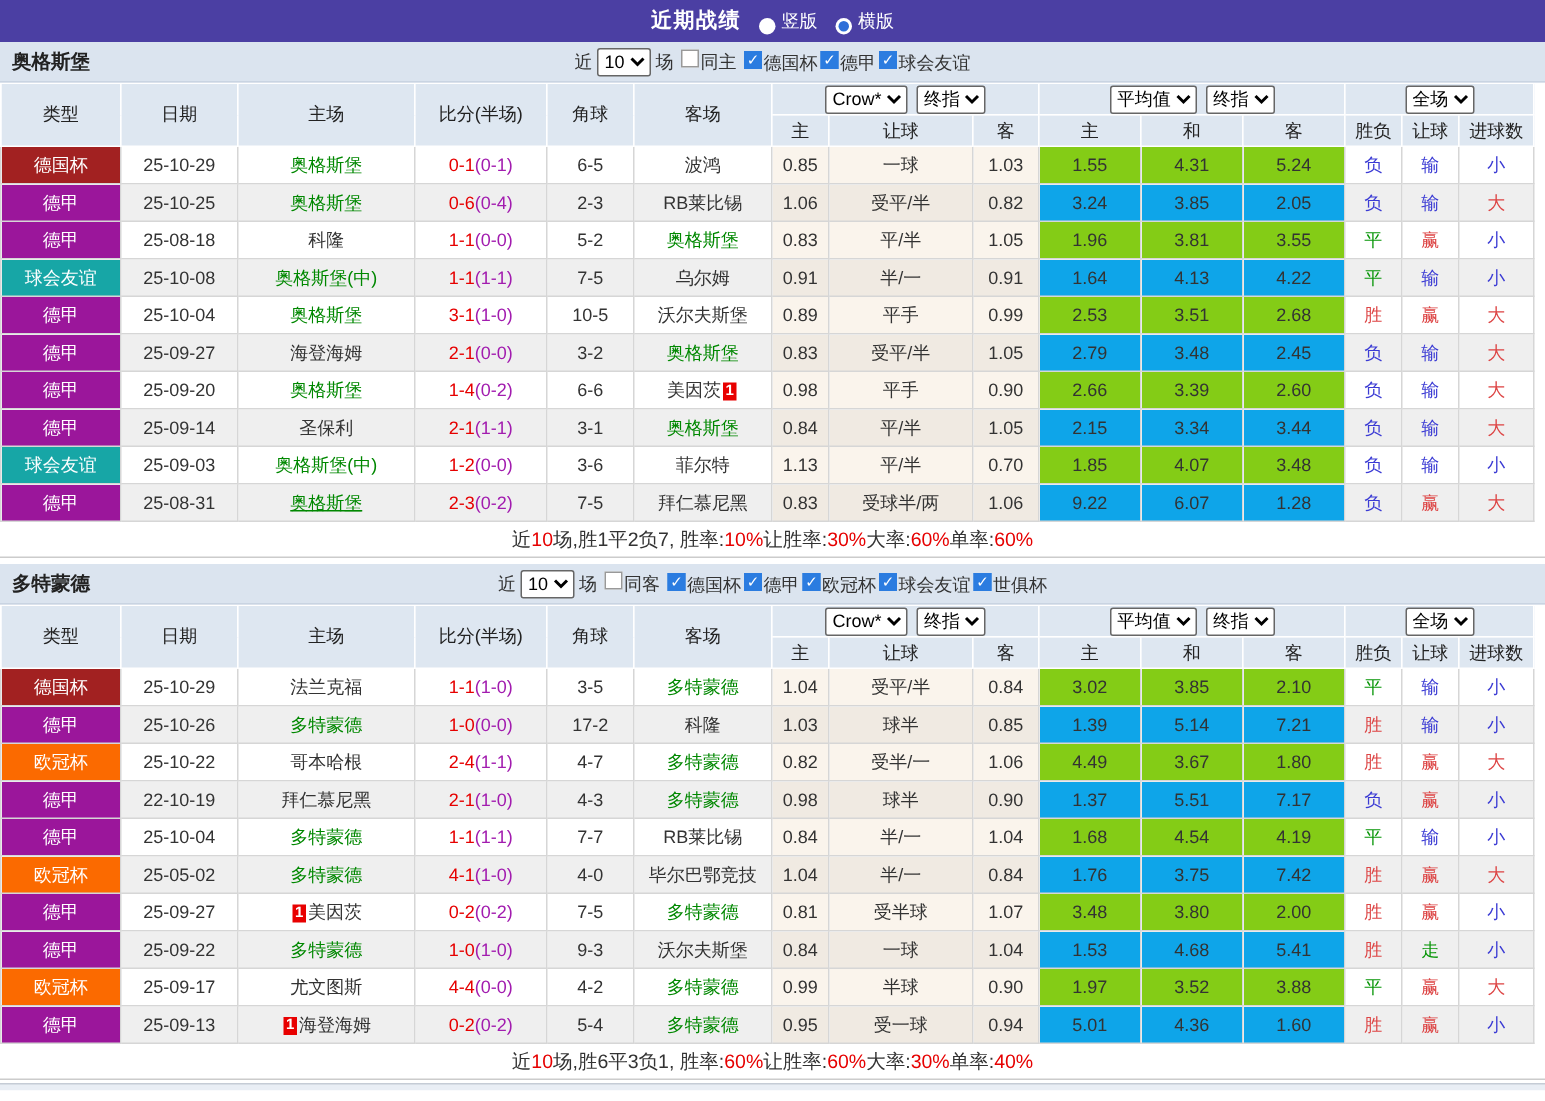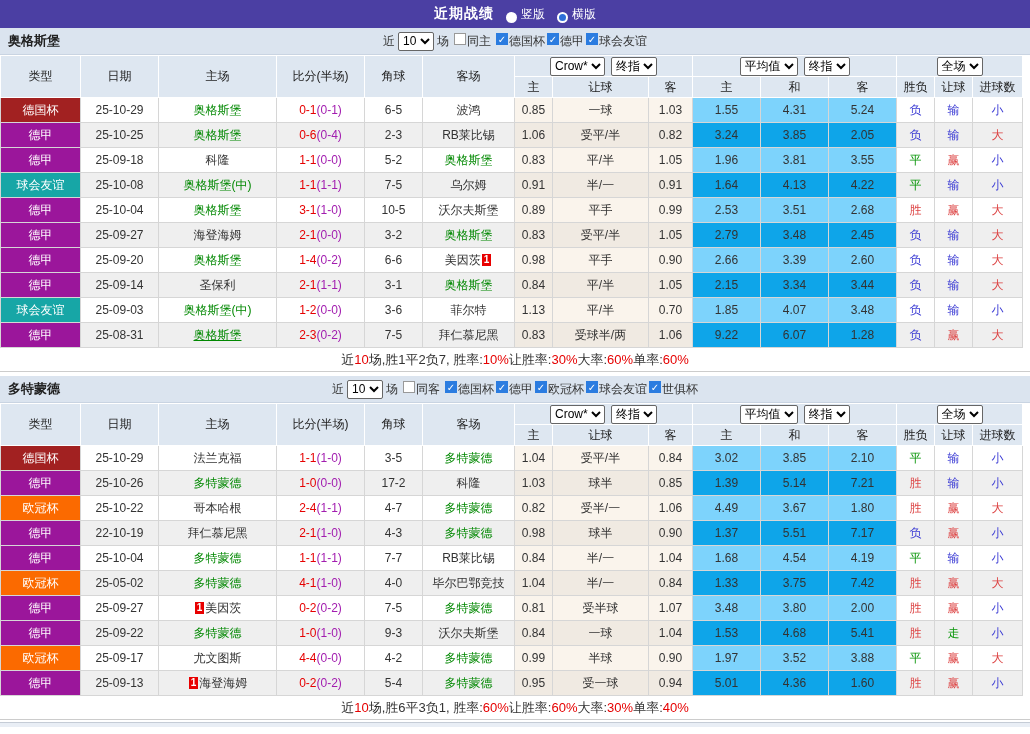--- a/index.html
+++ b/index.html
@@ -23,21 +23,21 @@
   .cb.on  { background:#2B7CE0; border:1px solid #2B7CE0; color:#fff; font-size:10px; line-height:11px; }
   .cb.off { background:#fff; border:1px solid #999; }
   table { border-collapse:collapse; table-layout:fixed; width:842px; }
   thead th { background:#DEE7F1; border:1px solid #fff; height:21px; padding:0;
              font-weight:normal; color:#222; text-align:center; }
   thead th.grp select { margin:0 3px; }
   tbody td { border:1px solid #D6D6D6; height:25px; padding:0 1px; text-align:center;
              overflow:hidden; white-space:nowrap; }
   tr.even td { background:#EFEFEF; }
   td.crow { background:#FAF4EC; }  tr.even td.crow { background:#F0EAE2; }
-  td.avgc { background:#7dd3fc; }  tr.even td.avgc { background:#0ea5e9;text-align:center; }
+  td.avgc { background:#84cc16; }  tr.even td.avgc { background:#0ea5e9;text-align:center; }
   td.lg { color:#fff; }
   .focus { color:#008800; }
   .plain { color:#333; }
   .ul { text-decoration:underline; }
   .score-f { color:#E60000; }
   .half { color:#a21caf; }
   td.res-r { color:#DD4444; }
   td.res-b { color:#3B3BD4; }
   td.res-g { color:#089608; }
   .rc { display:inline-block; background:#E80000; color:#fff; font-size:10px; line-height:12px;
@@ -164,21 +164,21 @@
           <td class="crow">0.82</td>
           <td class="avgc">3.24</td>
           <td class="avgc">3.85</td>
           <td class="avgc">2.05</td>
           <td class="res-b">负</td>
           <td class="res-b">输</td>
           <td class="res-r">大</td>
         </tr>
         <tr class="odd">
           <td class="lg" style="background: rgb(155, 22, 155);">德甲</td>
-          <td>25-09-18</td>
+          <td>25-08-18</td>
           <td class="teamcell"><span class="plain">科隆</span></td>
           <td class="score"><span class="score-f">1-1</span><span class="half">(0-0)</span></td>
           <td>5-2</td>
           <td class="teamcell"><span class="focus">奥格斯堡</span></td>
           <td class="crow">0.83</td>
           <td class="crow">平/半</td>
           <td class="crow">1.05</td>
           <td class="avgc">1.96</td>
           <td class="avgc">3.81</td>
           <td class="avgc">3.55</td>
@@ -487,21 +487,21 @@
         <tr class="even">
           <td class="lg" style="background: rgb(251, 106, 0);">欧冠杯</td>
           <td>25-05-02</td>
           <td class="teamcell"><span class="focus">多特蒙德</span></td>
           <td class="score"><span class="score-f">4-1</span><span class="half">(1-0)</span></td>
           <td>4-0</td>
           <td class="teamcell"><span class="plain">毕尔巴鄂竞技</span></td>
           <td class="crow">1.04</td>
           <td class="crow">半/一</td>
           <td class="crow">0.84</td>
-          <td class="avgc">1.33</td>
+          <td class="avgc">1.76</td>
           <td class="avgc">3.75</td>
           <td class="avgc">7.42</td>
           <td class="res-r">胜</td>
           <td class="res-r">赢</td>
           <td class="res-r">大</td>
         </tr>
         <tr class="odd">
           <td class="lg" style="background: rgb(155, 22, 155);">德甲</td>
           <td>25-09-27</td>
           <td class="teamcell"><span class="rc">1</span><span class="plain">美因茨</span></td>

